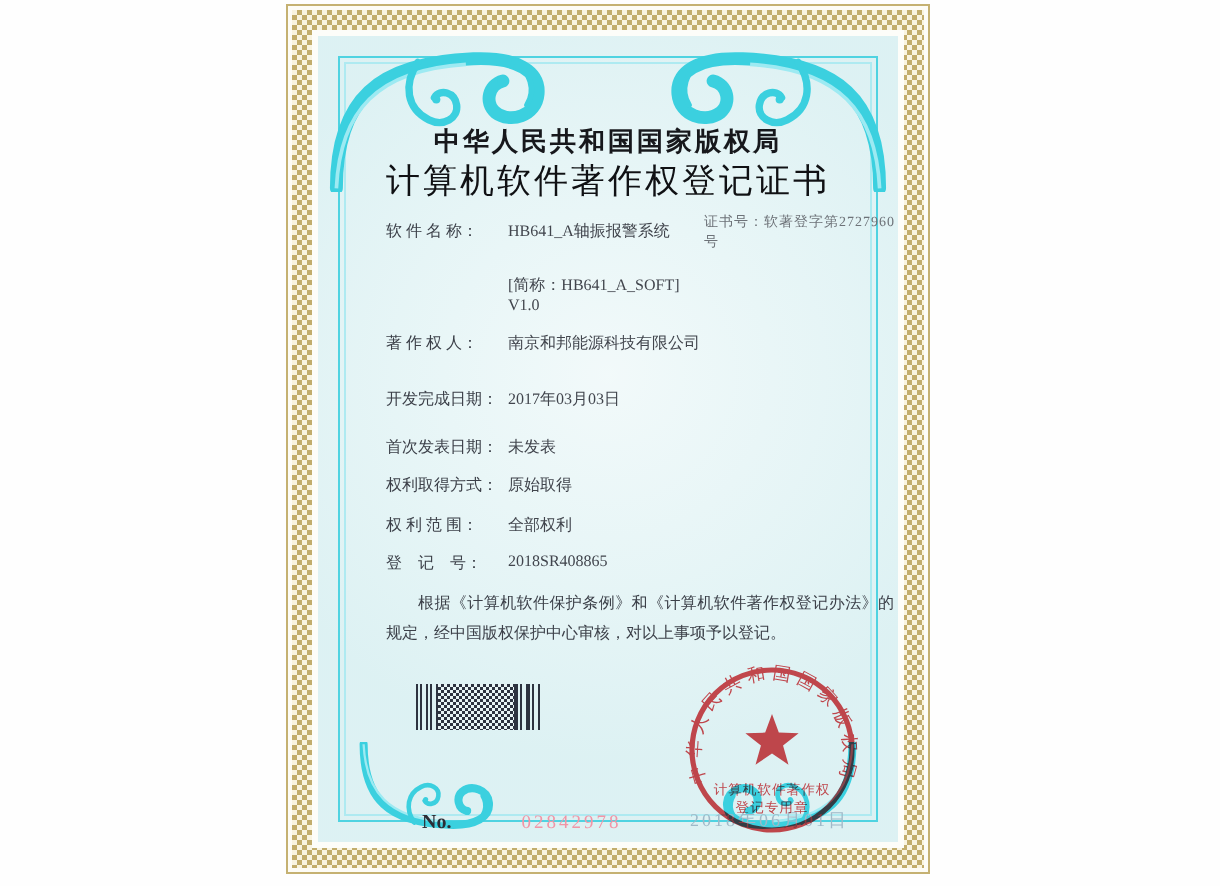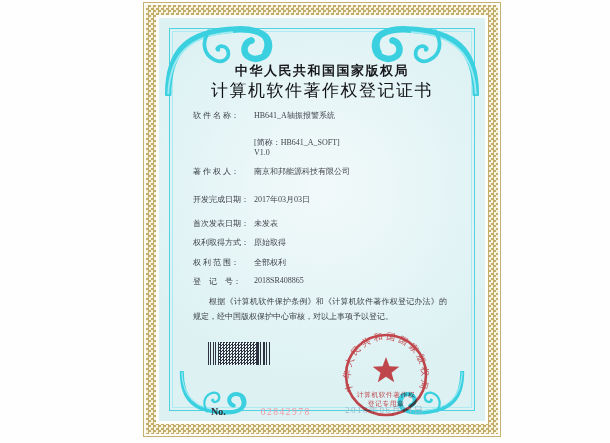--- a/index.html
+++ b/index.html
@@ -4,21 +4,21 @@
 <style>
   html,body{margin:0;padding:0;}
   body{
     width:610px;height:443px;overflow:hidden;background:#ffffff;
     font-family:"Liberation Serif","DejaVu Serif",serif;
     position:relative;
   }
   .stage{position:absolute;inset:0;background:#fefefe;}
   
   .cert{
-    position:absolute;left:143px;top:2px;width:358px;height:435px;
+    position:absolute;left:143px;top:2px;width:322px;height:435px;
     border:1px solid #c5b172;background:#fdfcf6;box-sizing:border-box;
   }
   .gold-band{
     position:absolute;inset:2px;
     background:repeating-conic-gradient(#c2ad6c 0% 25%,#f9f4e0 0% 50%) 0 0/5px 5px;
   }
   .frame-gap{position:absolute;inset:12px;background:#fdfdf9;}
   .panel{
     position:absolute;inset:15px;
     background:
@@ -117,20 +117,21 @@
           </svg></div>
       <div class="fl bl"><svg>
             <use href="#flourish"></use>
           </svg></div>
       <div class="fl br"><svg>
             <use href="#flourish"></use>
           </svg></div>
 
       <div class="t issuer">中华人民共和国国家版权局</div>
       <div class="t maintitle">计算机软件著作权登记证书</div>
+      <div class="t certno"><span>证书号：</span><span>软著登字第2727960号</span></div>
 
       <div class="t frow" style="top:92px">
         <span class="lab">软 件 名 称：</span>
         <span class="val">HB641_A轴振报警系统</span>
       </div>
       <div class="t frow" style="top:119px">
         <span class="val">[简称：HB641_A_SOFT]</span>
       </div>
       <div class="t frow" style="top:130px">
         <span class="val">V1.0</span>

